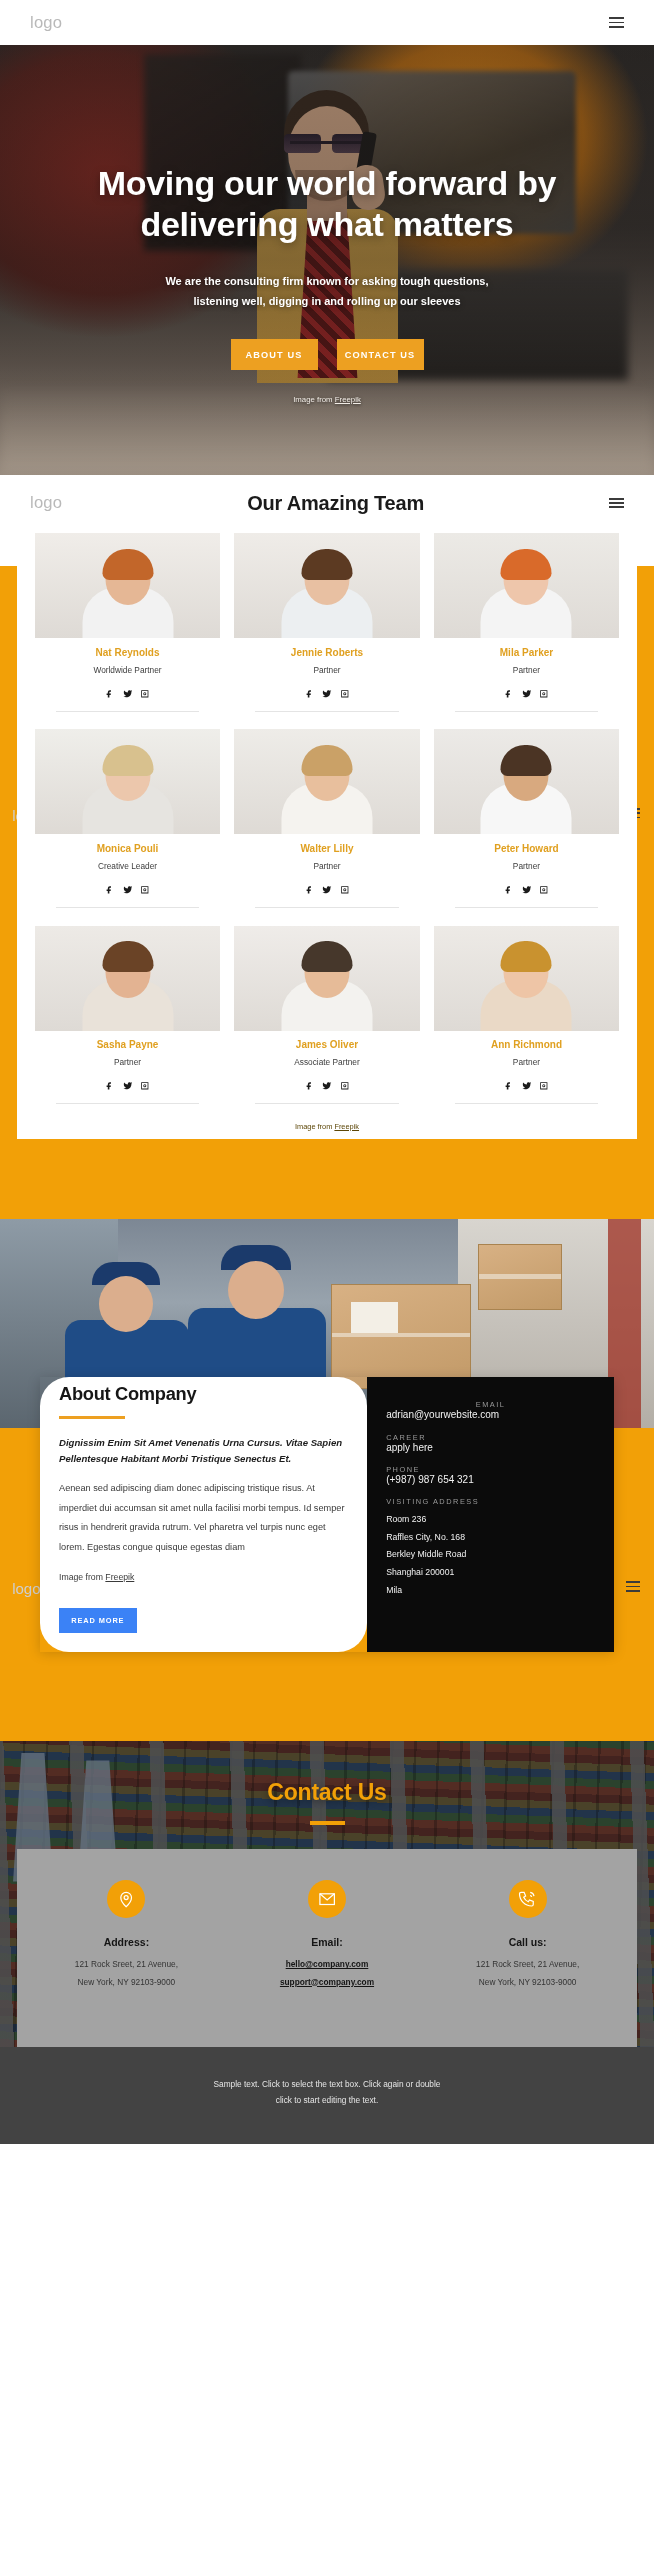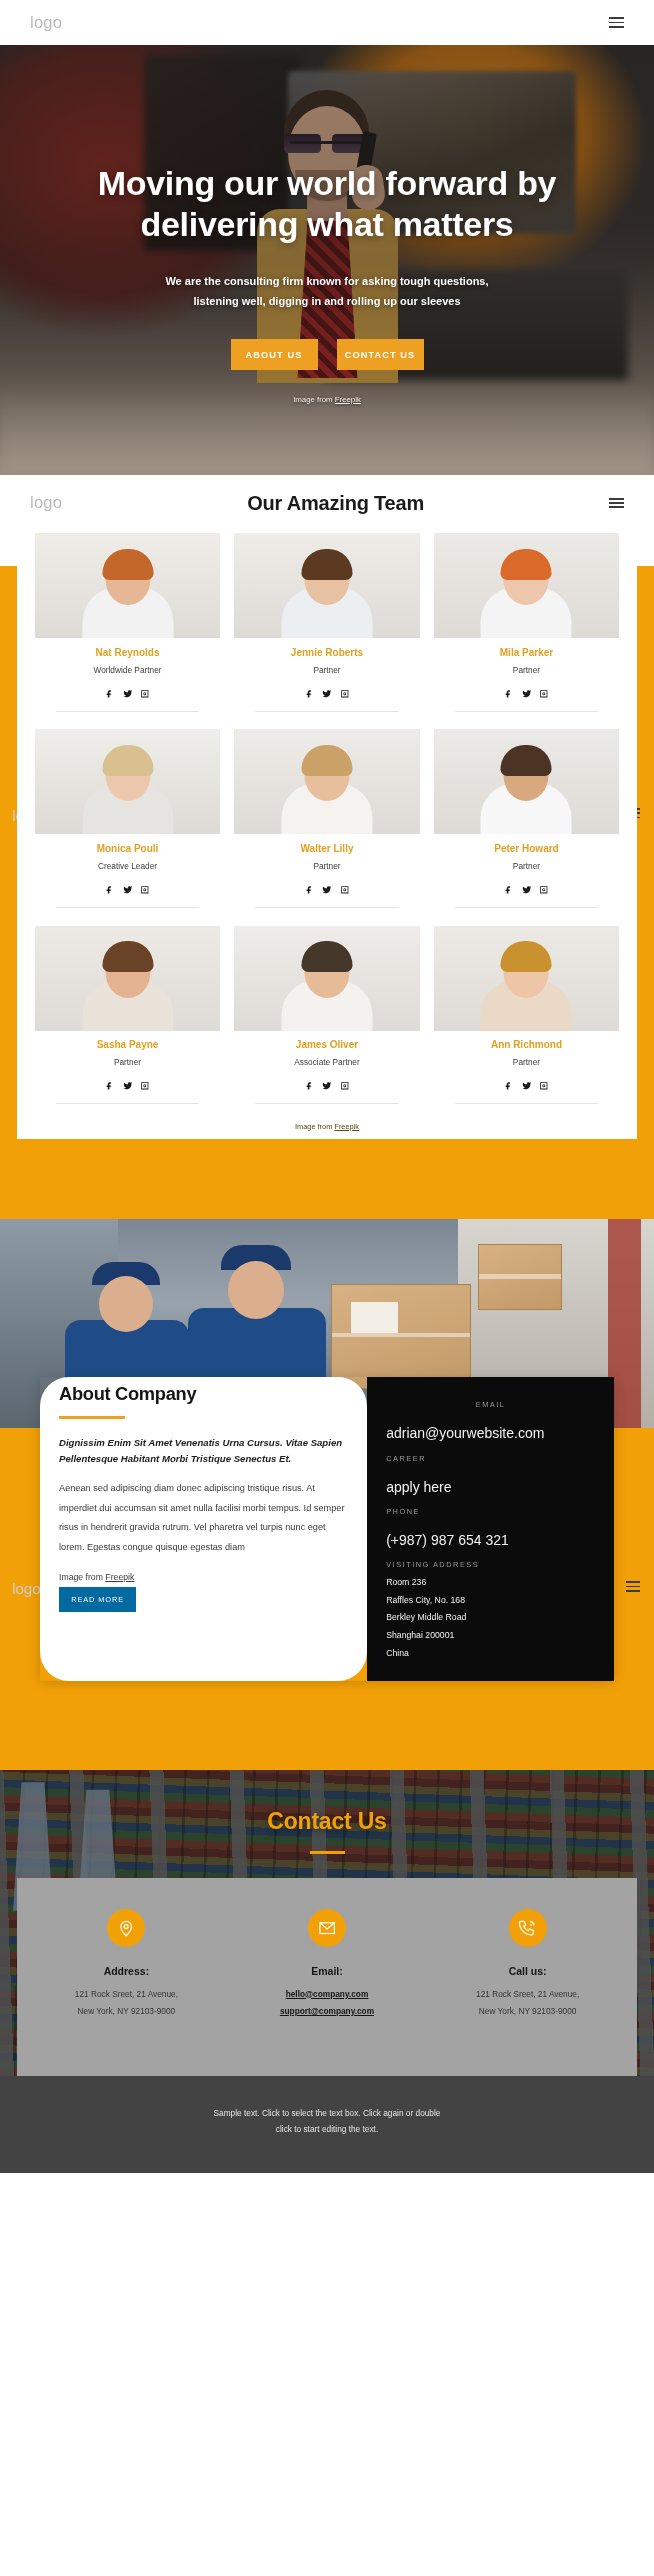--- a/index.html
+++ b/index.html
@@ -166,28 +166,28 @@
     display:flex; box-shadow:0 1.7px 12.2px rgba(0,0,0,.18);
   }
   .about-left { background:#fff; width:57%; padding:6px 19px 19px 19px;border-radius:29px; }
   .about-h { font-size:18.3px; font-weight:700; color:#161616; letter-spacing:-0.3px; }
   .about-rule { width:66px; height:3.5px; background:#eda021; margin:10.5px 0 15.7px 0; }
   .about-lead { font-size:9.6px; font-weight:700; font-style:italic; line-height:1.65; color:#1d1d1d; }
   .about-body { font-size:9.2px; line-height:2.15; color:#3a3a3a; margin-top:12.2px; }
   .about-credit { font-size:8.7px; color:#3a3a3a; margin-top:14px; }
   .about-credit a { color:#3a3a3a; }
   .readmore {
-    display:inline-block; background:#0369a1; color:#fff; font-size:7.4px; font-weight:400;
-    letter-spacing:0.9px; padding:7.8px 12.2px; margin-top:5px; border:none; cursor:pointer;
+    display:inline-block; background:#3b82f6; color:#fff; font-size:7.4px; font-weight:700;
+    letter-spacing:0.9px; padding:7.8px 12.2px; margin-top:26px; border:none; cursor:pointer;
     font-family:"Liberation Sans", sans-serif;
   }
   .about-right { background:#0b0b0b; width:43%; padding:23px 19px; color:#fff; }
   .ci-label { font-size:7.4px; letter-spacing:1.5px; color:#9a9a9a; margin-top:12.2px; }
   .ci-label:first-child { margin-top:0;text-align:center; }
-  .ci-value { font-size:14px; color:#f2f2f2; margin-top:16px; }
+  .ci-value { font-size:10px; color:#f2f2f2; margin-top:0; }
   .ci-value a { color:#f2f2f2; text-decoration:none; }
   .ci-addr { font-size:8.7px; color:#f2f2f2; margin-top:7.8px; }
 
   
   .contact {
     position:relative; width:654px; padding:38px 0 0 0; overflow:hidden;
     background:#2a2a28;
   }
   .port { position:absolute; inset:0; }
   .port .base {
@@ -586,21 +586,21 @@
           <div class="ci-label">CAREER</div>
           <div class="ci-value"><a href="#">apply here</a></div>
           <div class="ci-label">PHONE</div>
           <div class="ci-value">(+987) 987 654 321</div>
           <div class="ci-label">VISITING ADDRESS</div>
           <div id="addr-lines">
               <div class="ci-addr">Room 236</div>
               <div class="ci-addr">Raffles City, No. 168</div>
               <div class="ci-addr">Berkley Middle Road</div>
               <div class="ci-addr">Shanghai 200001</div>
-              <div class="ci-addr">China</div>
+              <div class="ci-addr">Mila</div>
             </div>
         </div>
       </div>
     </div>
   </div>
 
   <div class="contact">
     <div class="port">
       <div class="base"></div>
       <div class="roads"></div>

